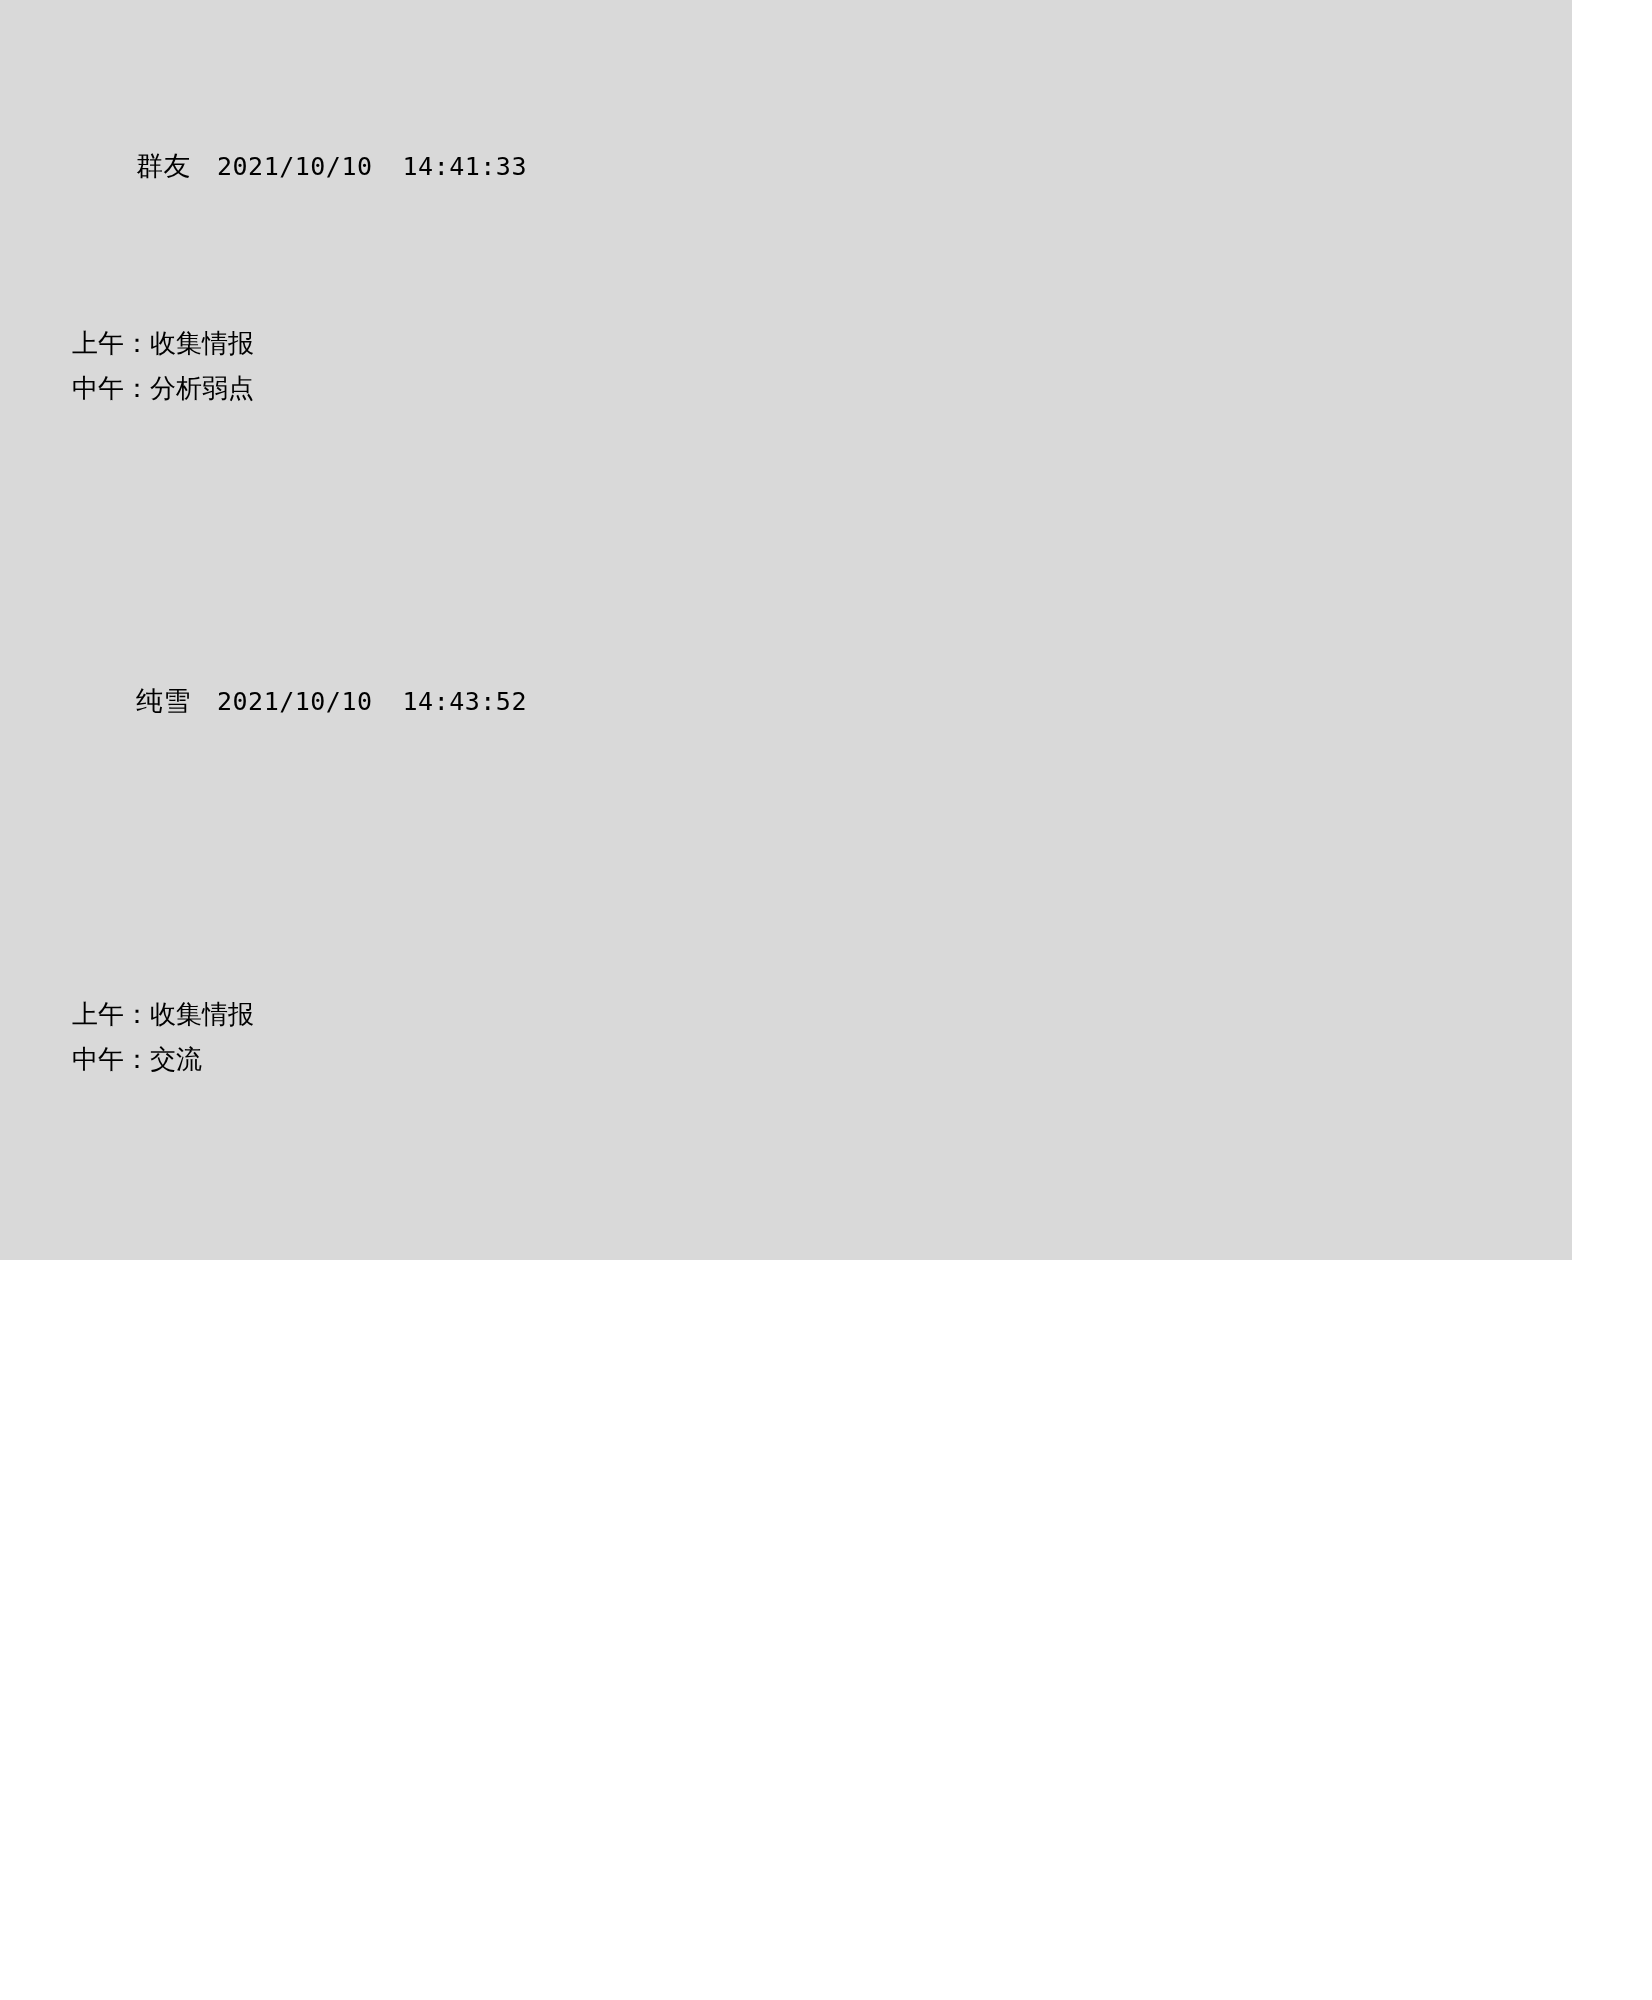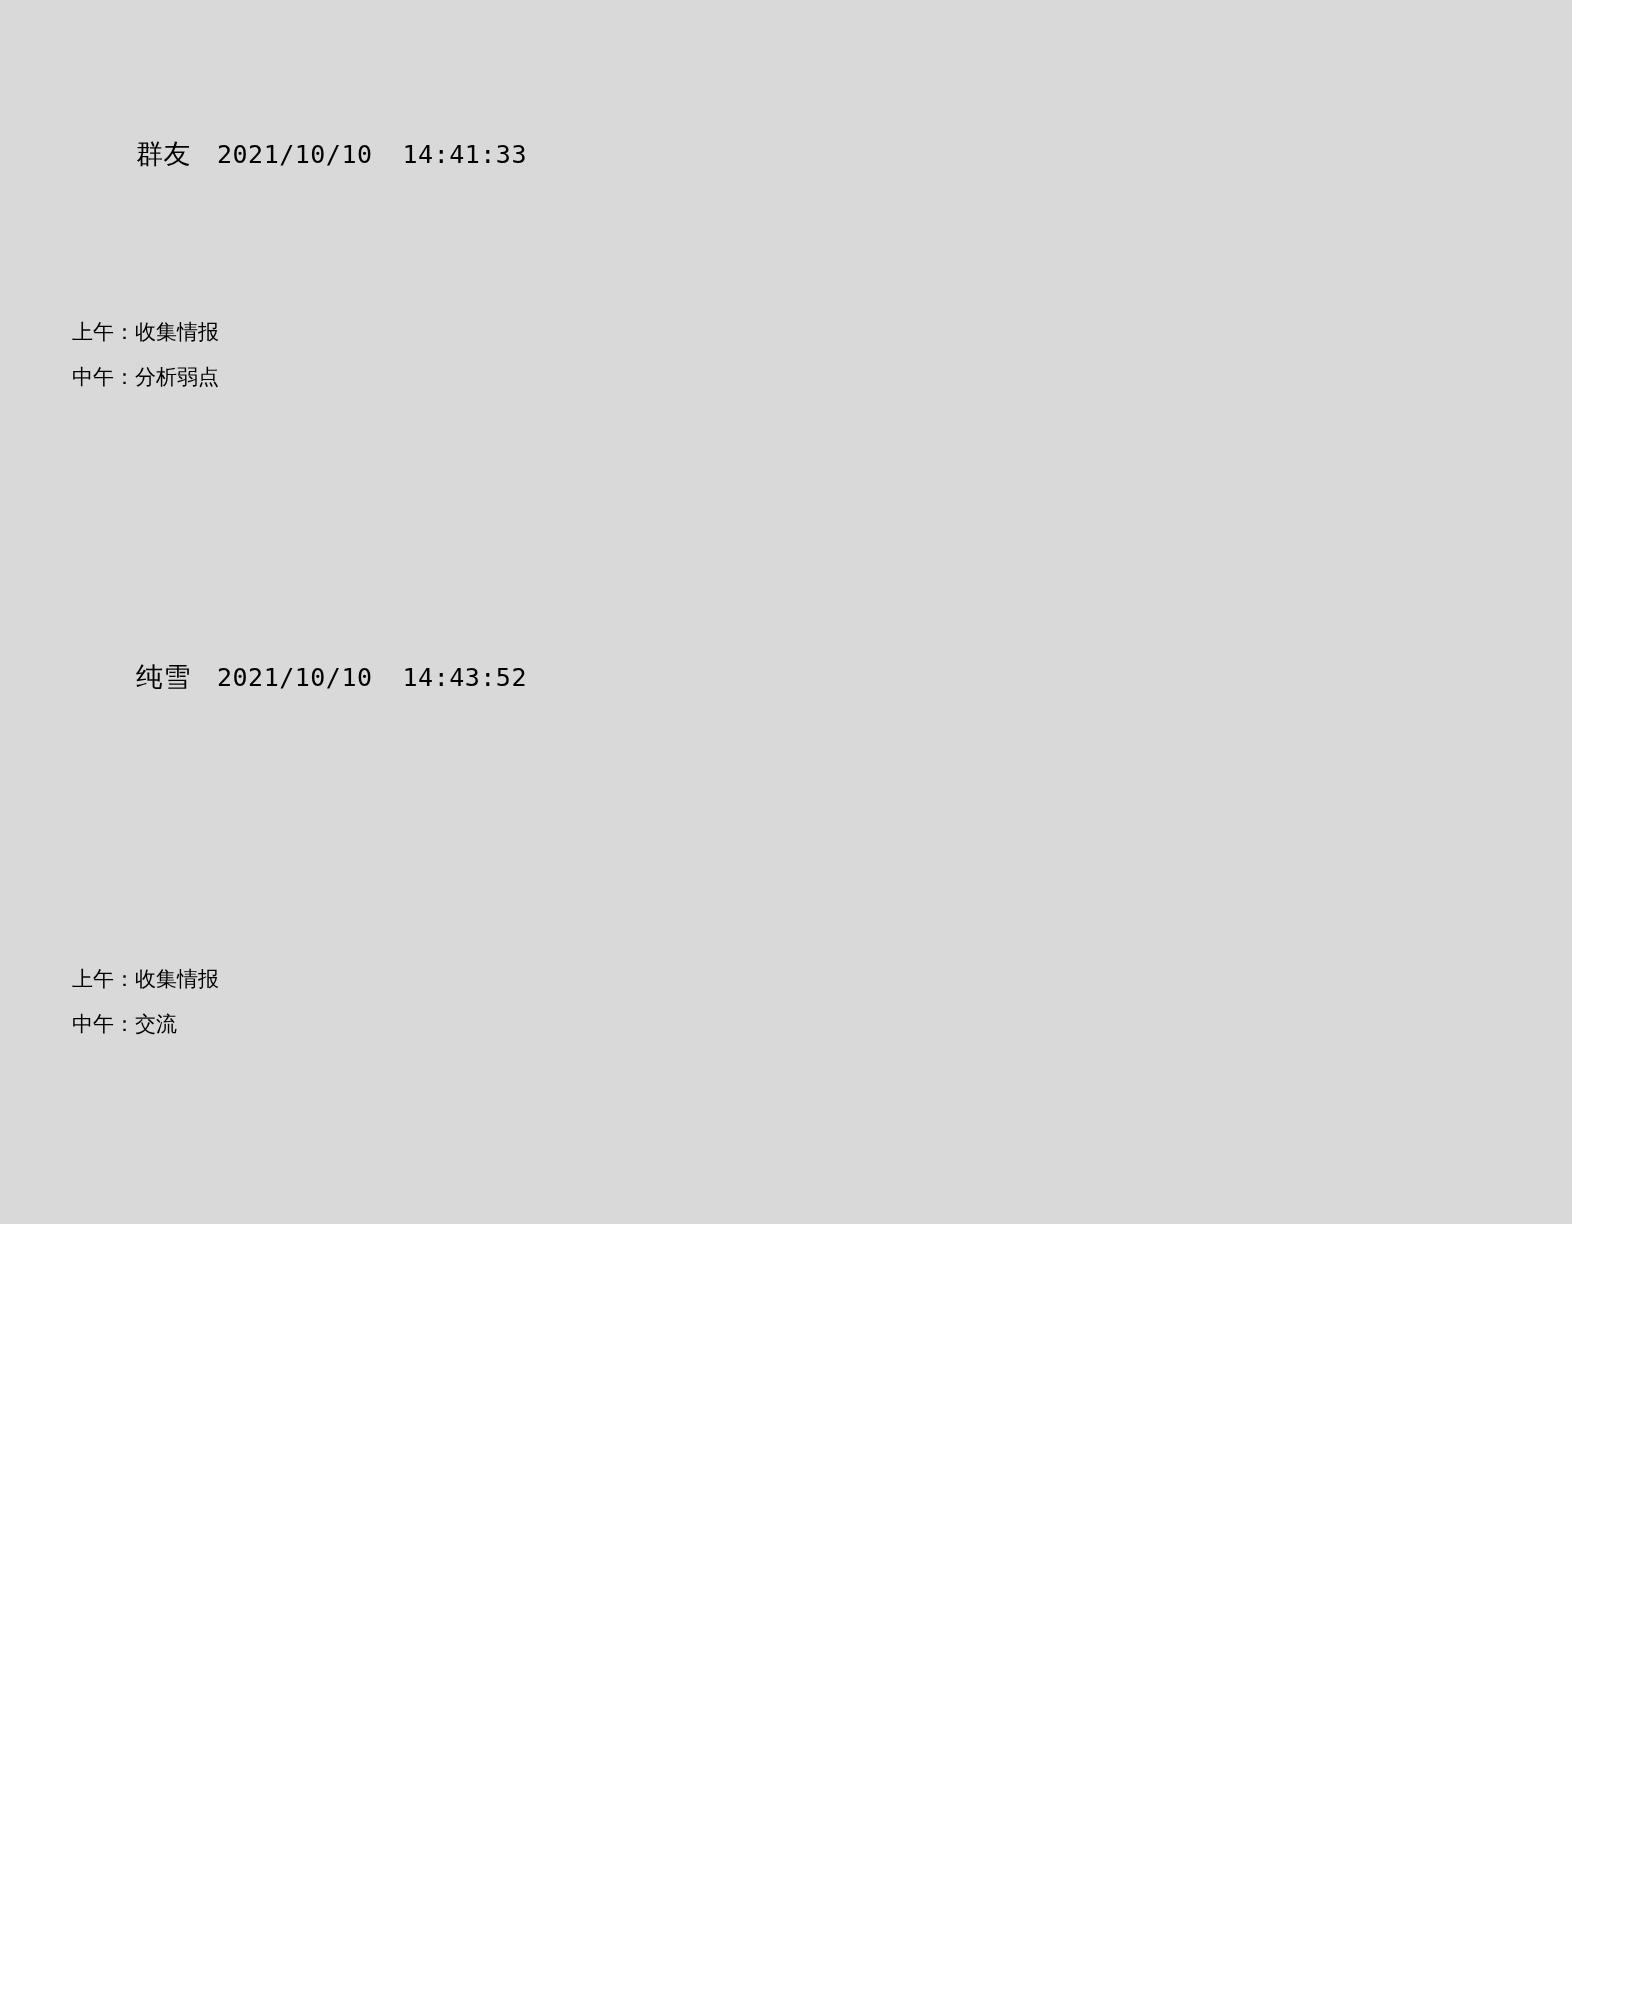--- a/index.html
+++ b/index.html
@@ -20,21 +20,21 @@
     background: #ffffff;
   }
   
   .log-block {
     background: #d9d9d9;
     padding: 0 0 18px 0;
     width: 1572px;
     box-sizing: border-box;
   }
   .msg {
-    padding: 0 0 0 72px;
+    padding: 12px 0 0 72px;
     font-size: 27px;
     line-height: 44px;
     white-space: pre-wrap;
   }
   .msg-head {
     font-size: 27px;
     letter-spacing: 0.5px;
   }
   .msg-head .nick {
     margin-right: 26px;
@@ -42,21 +42,21 @@
   .msg-head .date {
     margin-right: 30px;
     font-family: "DejaVu Sans Mono", monospace;
     font-size: 25px;
   }
   .msg-head .time {
     font-family: "DejaVu Sans Mono", monospace;
     font-size: 25px;
   }
   .msg-body {
-    font-size: 21px;
+    font-size: 26px;
     line-height: 45px;
   }
   .spacer {
     height: 36px;
   }
 </style>
 </head>
 <body>
 
 <div class="page">

